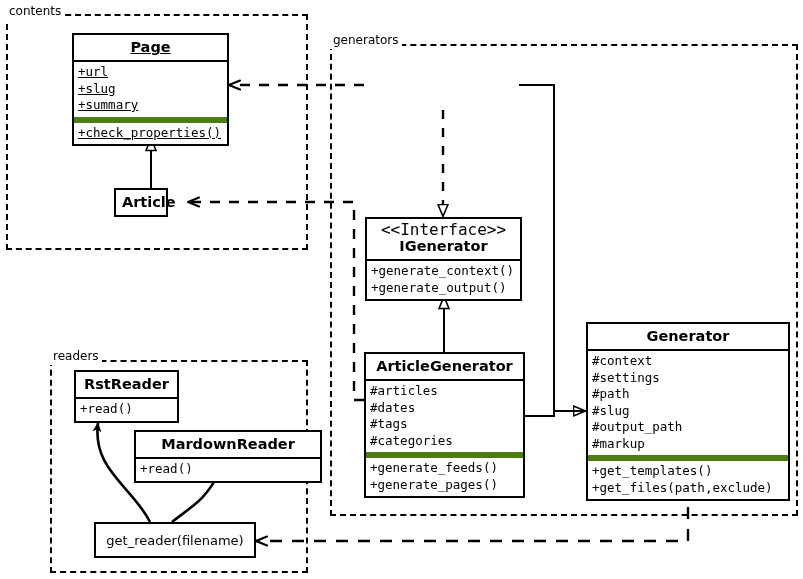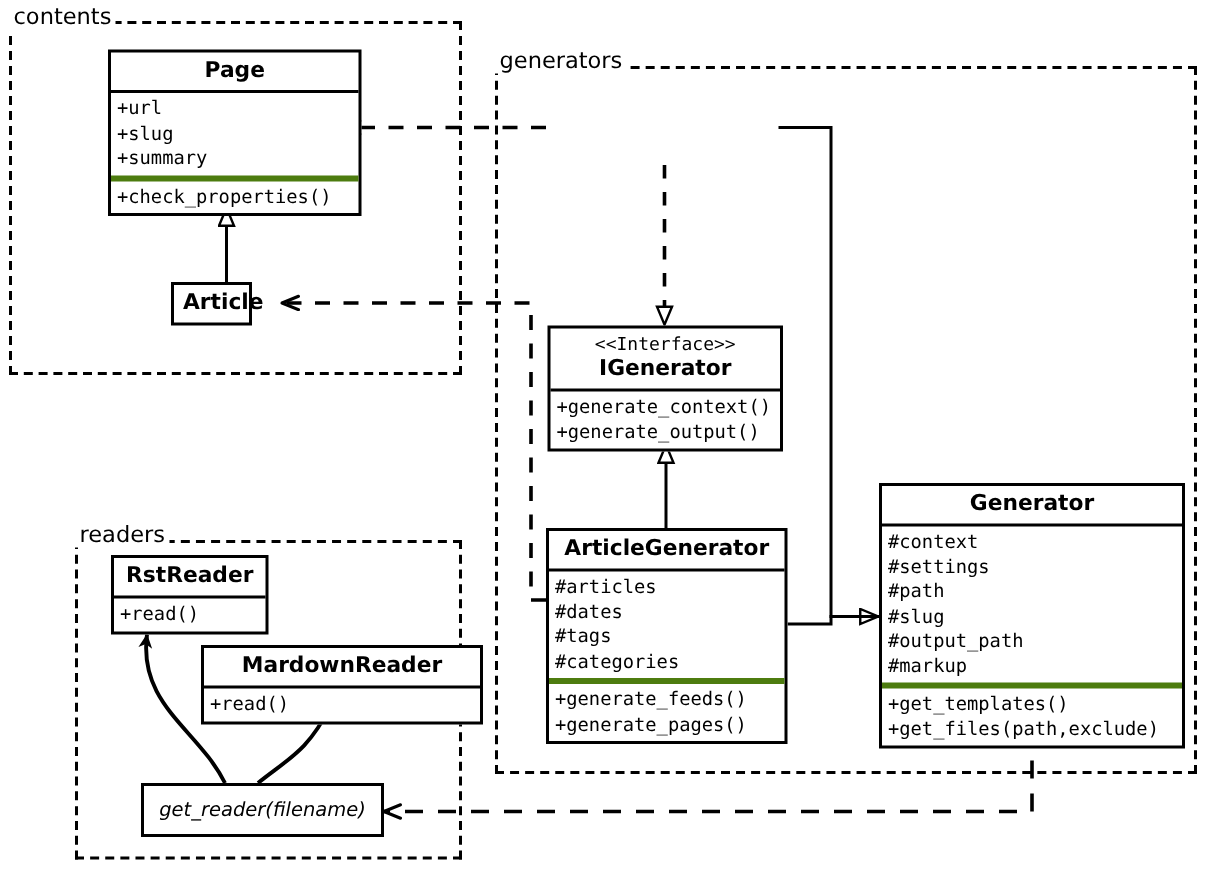--- a/index.html
+++ b/index.html
@@ -29,21 +29,21 @@
   .pkg {
     position: absolute;
     border: 2px solid #000;
     border-style: dashed;
     box-sizing: border-box;
     background: transparent;
   }
   .pkg-label {
     position: absolute;
     font-family: "DejaVu Sans", sans-serif;
-    font-size: 15px;
+    font-size: 12px;
     color: #000;
     background: #ffffff;
     padding: 0 3px;
     white-space: nowrap;
     line-height: 17px;
   }
 
   
   .cls {
     position: absolute;
@@ -58,32 +58,32 @@
     font-size: 14.5px;
     text-align: center;
     color: #000;
     padding: 4px 6px 5px 6px;
     line-height: 16px;
     white-space: nowrap;
   }
   .cls-stereo {
     font-family: "DejaVu Sans Mono", monospace;
     font-weight: normal;
-    font-size: 12px;
+    font-size: 16px;
     text-align: center;
     color: #000;
     line-height: 15px;
     padding-top: 3px;
   }
   .cls-head-wrap {
     border-bottom: 2px solid #000;
   }
   .cls-head-wrap.nb { border-bottom: none; }
   .cls-sect {
-    border-bottom: 4px solid #4d7c0f;
+    border-bottom: 6px solid #4d7c0f;
     padding: 2px 0 3px 0;
   }
   .cls-sect.last { border-bottom: none; }
   .cls-item {
     font-family: "DejaVu Sans Mono", monospace;
     font-size: 12.5px;
     color: #000;
     line-height: 16.5px;
     padding: 0 4px;
     white-space: nowrap;
@@ -96,21 +96,20 @@
     z-index: 5;
     display: flex;
     align-items: center;
     justify-content: center;
   }
   .plainbox-label {
     font-family: "DejaVu Sans", sans-serif;
     font-size: 13px;
     color: #000;
     white-space: nowrap;
-    font-style: italic;
   }
 </style>
 </head>
 <body>
 
 <div id="canvas">
 
   <svg id="edges" viewBox="0 0 803 579" xmlns="http://www.w3.org/2000/svg">
     <defs>
       <marker id="hollowTri" markerWidth="16" markerHeight="16" refX="13.5" refY="6" orient="auto" markerUnits="userSpaceOnUse">
@@ -170,21 +169,21 @@
               border-top-style: dashed; border-right-style: dashed;
               border-bottom-style: dashed; border-left-style: dashed;"></div>
   <div class="pkg-label" style="left:6px; top:3px;">contents</div>
 
   <div class="pkg" style="left:330px; top:44px; width:468px; height:472px;"></div>
   <div class="pkg-label" style="left:330px; top:32px;">generators</div>
 
   <div class="pkg" style="left:50px; top:360px; width:258px; height:213px;"></div>
   <div class="pkg-label" style="left:50px; top:348px;">readers</div>
 
-  <div class="cls" style="left:72px; top:33px; width:169px;">
+  <div class="cls" style="left:72px; top:33px; width:157px;text-decoration:underline;">
     <div class="cls-head-wrap">
       <div class="cls-name">Page</div>
     </div>
     <div class="cls-sect">
       <div class="cls-item">+url</div>
       <div class="cls-item">+slug</div>
       <div class="cls-item">+summary</div>
     </div>
     <div class="cls-sect last">
       <div class="cls-item">+check_properties()</div>

